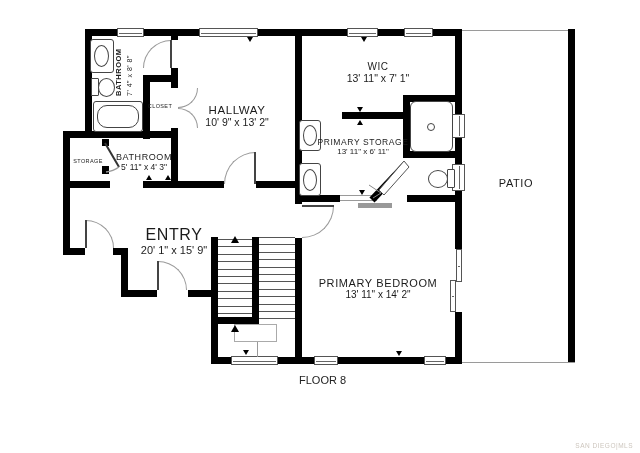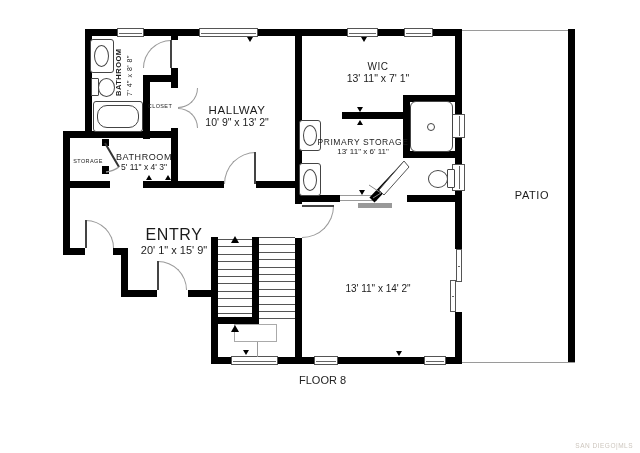--- a/index.html
+++ b/index.html
@@ -213,24 +213,25 @@
       <div class="t" style="font-size:9px">BATHROOM</div>
       <div style="font-size:8.5px">5' 11" x 4' 3"</div>
     </div>
 
     <div class="lbl" style="left:174px;top:241px;">
       <div class="t" style="font-size:16px">ENTRY</div>
       <div style="font-size:11px">20' 1" x 15' 9"</div>
     </div>
 
     <div class="lbl" style="left:378px;top:288px;">
+      <div class="t" style="font-size:11px">PRIMARY BEDROOM</div>
       <div style="font-size:10px">13' 11" x 14' 2"</div>
     </div>
 
-    <div class="lbl" style="left:516px;top:195px;margin-left:16px;">
+    <div class="lbl" style="left:516px;top:183px;">
       <div class="t" style="font-size:11px">PATIO</div>
     </div>
   </div>
 
   <div id="floor-caption" style="left:299px;top:374px;font-size:11px;">FLOOR 8</div>
 
   <div id="watermark" style="right:7px;bottom:4px;font-size:6.5px;">SAN DIEGO|MLS</div>
 
 </div>
 

